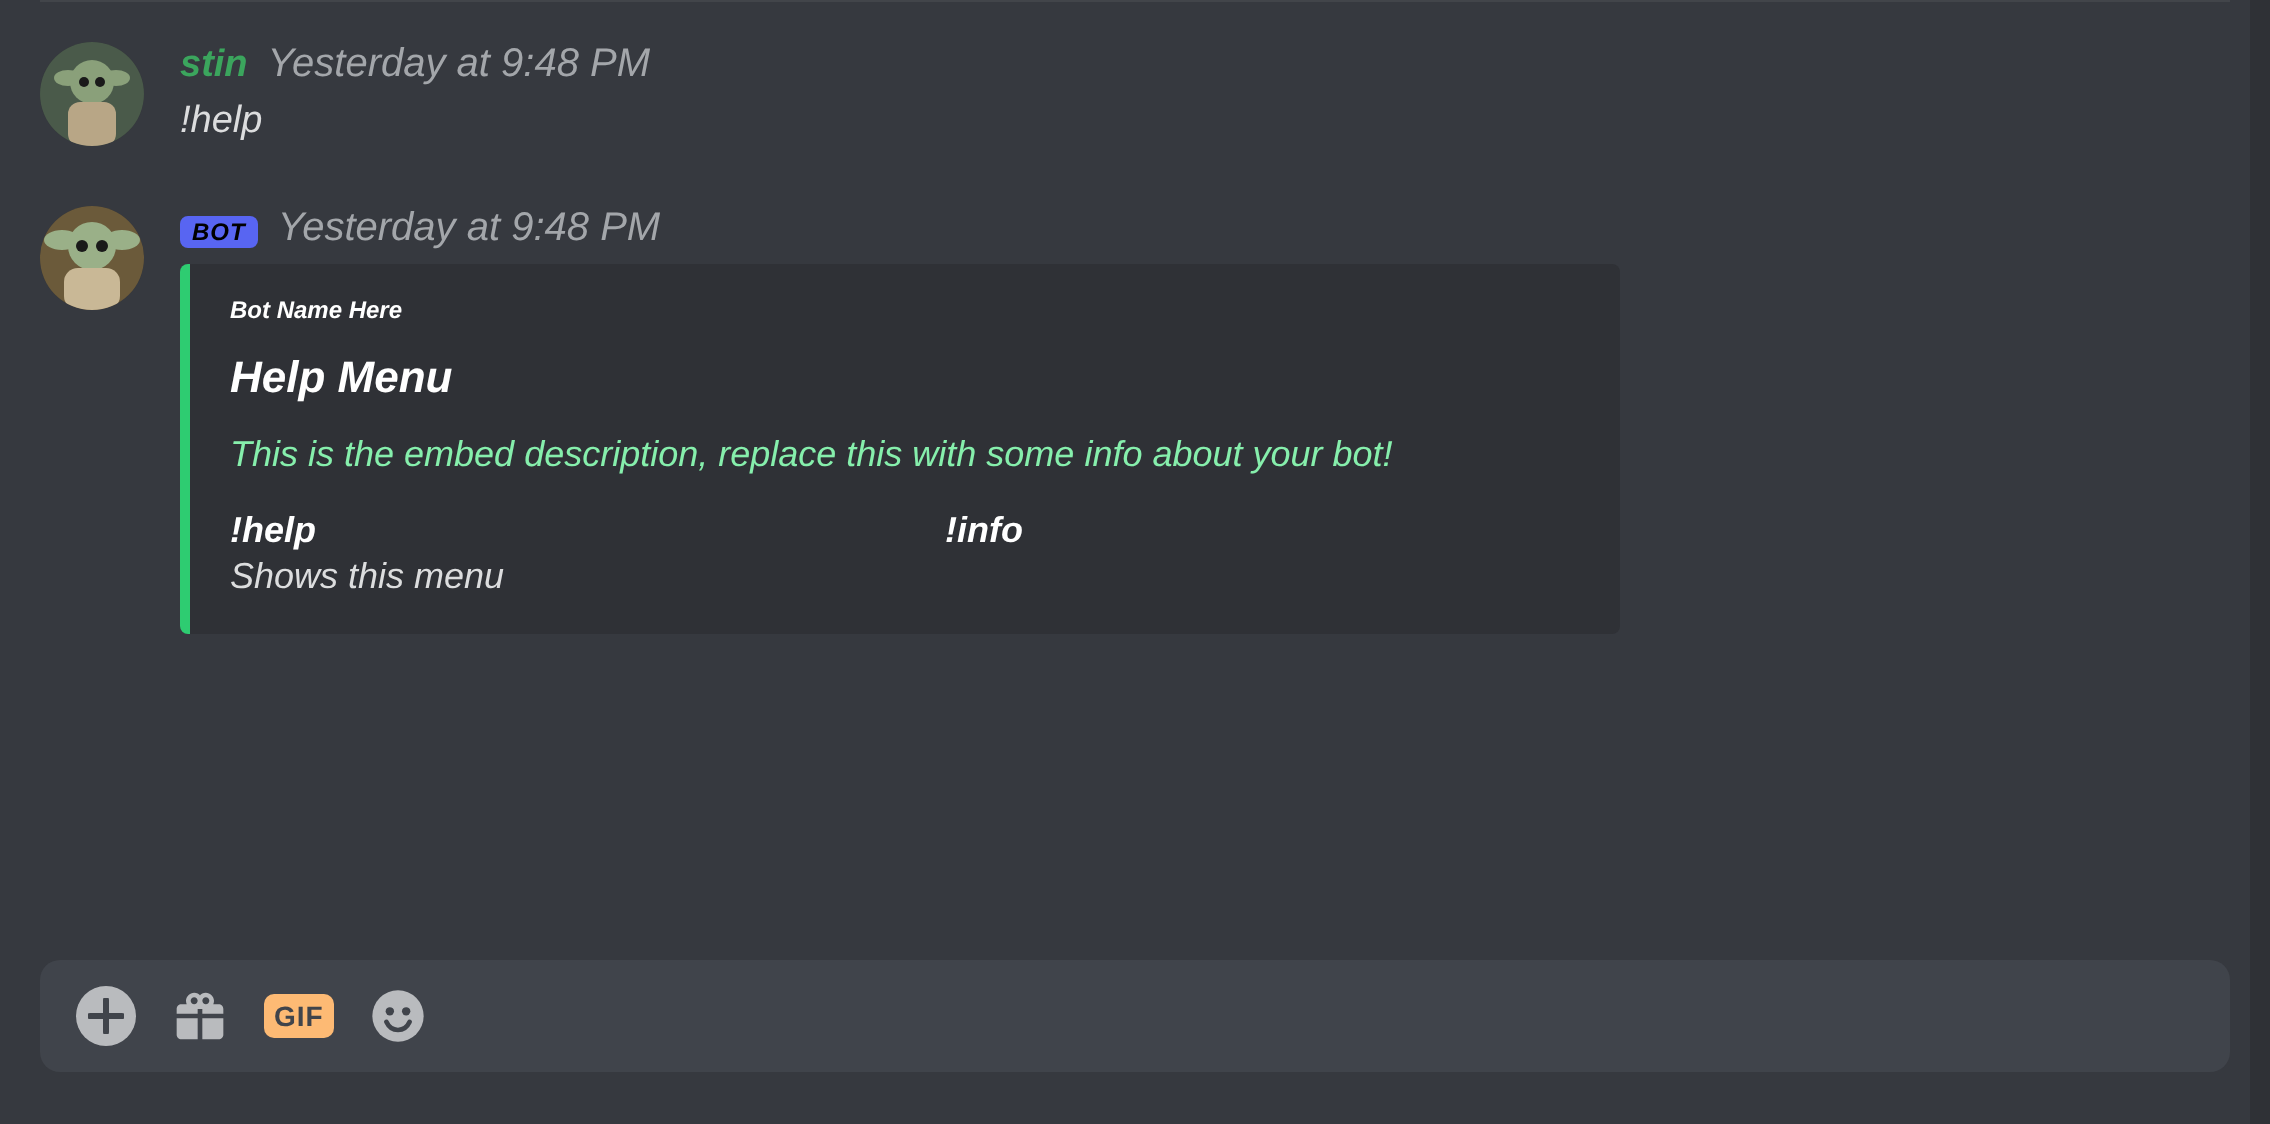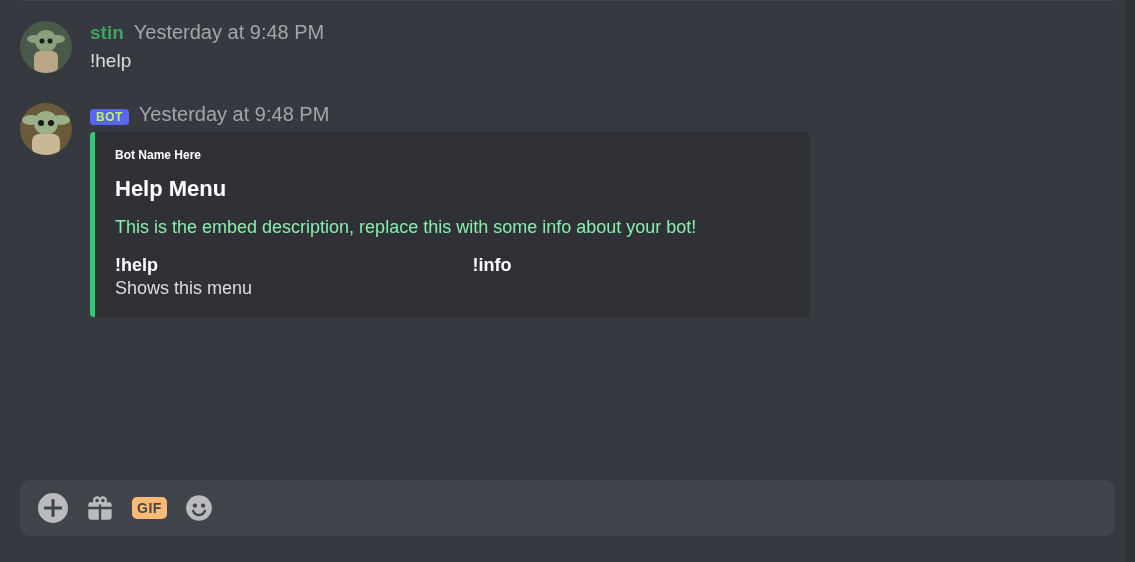--- a/index.html
+++ b/index.html
@@ -28,36 +28,36 @@
   .avatar {
     width: 52px;
     height: 52px;
     border-radius: 50%;
     flex-shrink: 0;
     margin-right: 18px;
     background: #2f3136;
     overflow: hidden;
   }
   .avatar svg { width: 100%; height: 100%; display: block; }
-  .msg-body { flex: 1; min-width: 0; }
+  .msg-body { flex: 1; min-width: 0; font-style: italic; }
   .msg-header {
     display: flex;
     align-items: baseline;
     gap: 10px;
     margin-bottom: 4px;
   }
   .username {
     font-weight: 600;
     font-size: 19px;
     cursor: pointer;
   }
   .username.green { color: #3ba55d; }
   .bot-tag {
     background: #5865f2;
-    color: #bef264;
+    color: #000000;
     font-size: 12px;
     font-weight: 600;
     padding: 1px 6px;
     border-radius: 4px;
     letter-spacing: 0.5px;
     vertical-align: middle;
   }
   .timestamp {
     color: #a3a6aa;
     font-size: 20px;

